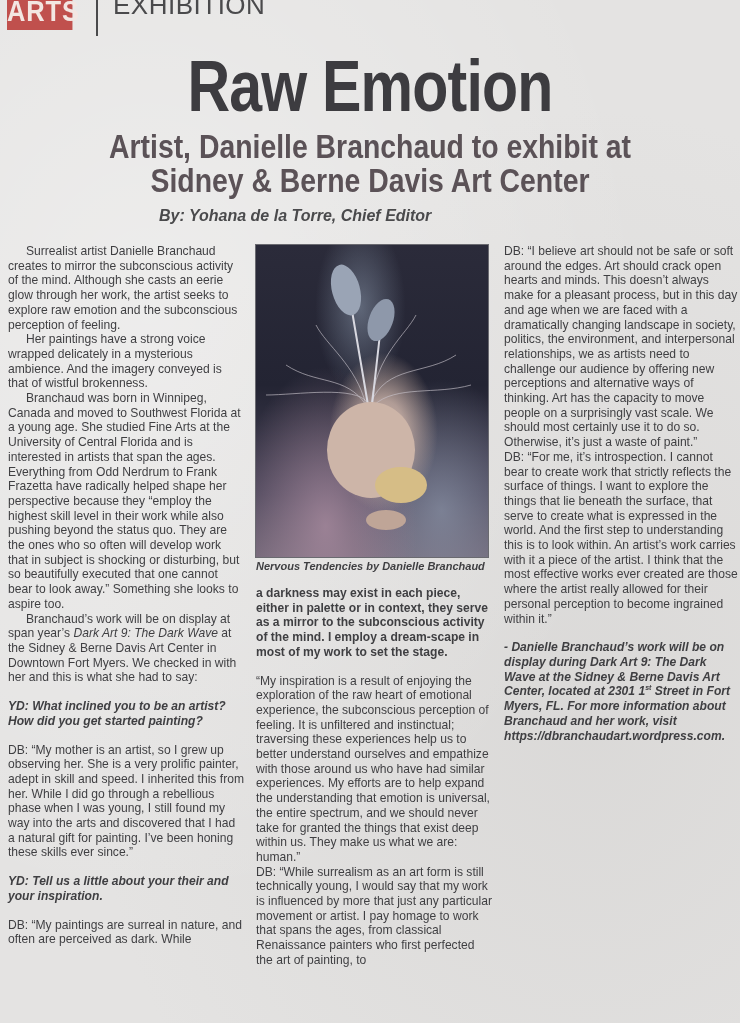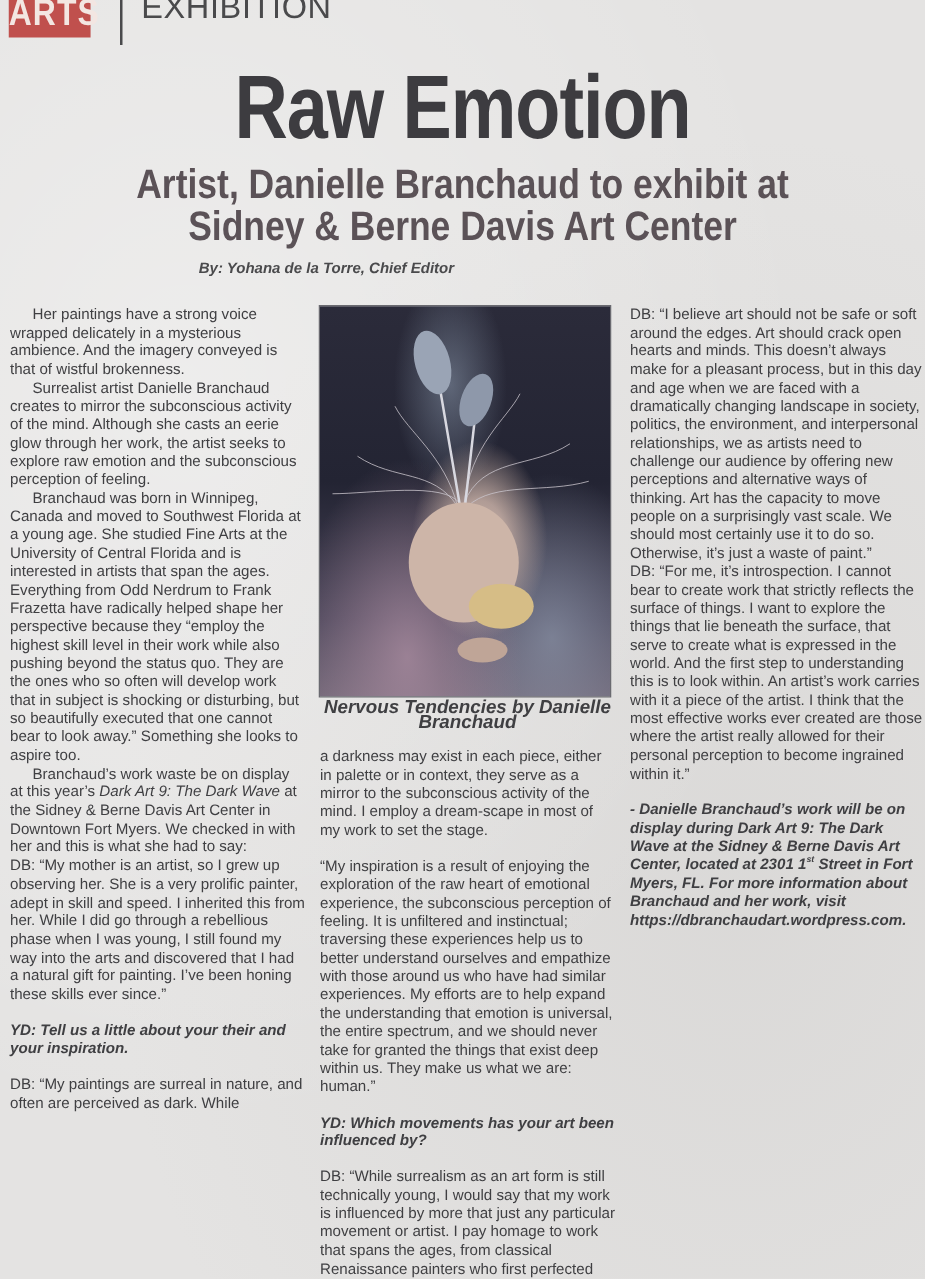--- a/index.html
+++ b/index.html
@@ -33,21 +33,21 @@
     transform: scaleX(0.82); transform-origin: center top; letter-spacing: -1px;
   }
   .subheadline {
     position: absolute; left: 0; width: 740px; top: 130px; text-align: center;
     font-family: "Liberation Sans", sans-serif; font-weight: bold;
     font-size: 33px; line-height: 34px; color: #5b5257;
     transform: scaleX(0.86); transform-origin: center top;
   }
   .byline {
     position: absolute; left: 159px; top: 207px;
-    font-size: 12px; font-weight: bold; font-style: italic; color: #4a4a4c;
+    font-size: 16px; font-weight: bold; font-style: italic; color: #4a4a4c;
   }
   .col {
     position: absolute; top: 244px; font-size: 12.1px; line-height: 14.7px; color: #3f3f42;
   }
   .col1 { left: 8px; width: 236px; }
   .col2 { left: 256px; width: 236px; }
   .col3 { left: 504px; width: 236px; }
   .col p { margin: 0; }
   .indent { text-indent: 18px; }
   .q { font-weight: bold; font-style: italic; margin: 14px 0 14px 0 !important; }
@@ -57,22 +57,22 @@
     border: 1px solid #6a6a70;
     background:
       radial-gradient(ellipse at 55% 60%, rgba(216,190,176,0.95) 0%, rgba(200,176,166,0.85) 12%, rgba(60,60,80,0) 30%),
       radial-gradient(ellipse at 30% 90%, rgba(170,140,160,0.8) 0%, rgba(90,80,110,0) 40%),
       radial-gradient(ellipse at 80% 85%, rgba(140,150,170,0.7) 0%, rgba(70,70,90,0) 35%),
       radial-gradient(ellipse at 45% 20%, rgba(150,165,185,0.5) 0%, rgba(40,40,60,0) 25%),
       linear-gradient(180deg, #2b2b3a 0%, #232433 45%, #4a4559 80%, #6f6575 100%);
     overflow: hidden;
   }
   .painting svg { position: absolute; left: 0; top: 0; }
-  .caption { font-size: 15px; font-weight: bold; font-style: italic; color: #3f3f42; margin: 2px 0 0 0 !important; line-height: 12px; text-align: center; }
-  .after-caption { margin-top: 14px !important; }
+  .caption { font-size: 11px; font-weight: bold; font-style: italic; color: #3f3f42; margin: 2px 0 0 0 !important; line-height: 12px; }
+  .after-caption { margin-top: 14px !important; font-weight: bold; }
   .closing { font-weight: bold; font-style: italic; }
   sup { font-size: 7px; line-height: 0; }
 </style>
 </head>
 <body>
 
 <div class="section-header">
   <div class="arts-badge">ARTS</div>
   <div class="header-divider"></div>
   <div class="section-label">EXHIBITION</div>
@@ -81,24 +81,25 @@
 <h1 class="headline" style="margin:0">Raw Emotion</h1>
 
 <div class="subheadline">
   <div>Artist, Danielle Branchaud to exhibit at</div>
   <div>Sidney &amp; Berne Davis Art Center</div>
 </div>
 
 <div class="byline">By: Yohana de la Torre, Chief Editor</div>
 
 <div class="col col1">
+  <p class="indent">Surrealist artist Danielle Branchaud creates to mirror the subconscious activity of the mind.  Although she casts an eerie glow through her work, the artist seeks to explore raw emotion and the subconscious perception of feeling.</p>
   <p class="indent">Her paintings have a strong voice wrapped delicately in a mysterious ambience.  And the imagery conveyed is that of wistful brokenness.</p>
-  <p class="indent">Surrealist artist Danielle Branchaud creates to mirror the subconscious activity of the mind.  Although she casts an eerie glow through her work, the artist seeks to explore raw emotion and the subconscious perception of feeling.</p>
   <p class="indent">Branchaud was born in Winnipeg, Canada and moved to Southwest Florida at a young age.  She studied Fine Arts at the University of Central Florida and is interested in artists that span the ages. Everything from Odd Nerdrum to Frank Frazetta have radically helped shape her perspective because they “employ the highest skill level in their work while also pushing beyond the status quo. They are the ones who so often will develop work that in subject is shocking or disturbing, but so beautifully executed that one cannot bear to look away.” Something she looks to aspire too.</p>
-  <p class="indent"><span>Branchaud’s work waste be on display at this year’s </span><em>Dark Art 9: The Dark Wave</em><span> at the Sidney &amp; Berne Davis Art Center in Downtown Fort Myers.  We checked in with her and this is what she had to say:</span></p>
+  <p class="indent"><span>Branchaud’s work will be on display at span year’s </span><em>Dark Art 9: The Dark Wave</em><span> at the Sidney &amp; Berne Davis Art Center in Downtown Fort Myers.  We checked in with her and this is what she had to say:</span></p>
+  <p class="q">YD: What inclined you to be an artist? How did you get started painting?</p>
   <p>DB: “My mother is an artist, so I grew up observing her.  She is a very prolific painter, adept in skill and speed.  I inherited this from her.  While I did go through a rebellious phase when I was young, I still found my way into the arts and discovered that I had a natural gift for painting.  I’ve been honing these skills ever since.”</p>
   <p class="q">YD: Tell us a little about your their and your inspiration.</p>
   <p>DB: “My paintings are surreal in nature, and often are perceived as dark.  While</p>
 </div>
 
 <div class="col col2" style="top:244px">
   <div class="painting" title="Surreal painting of a crouching nude figure with nerve-like branches and hands emerging from its back against a dark background">
     <svg width="232" height="312" viewBox="0 0 232 312">
       <g stroke="#c9c4cc" stroke-width="0.8" fill="none" opacity="0.8">
         <path d="M110 160 C90 130 60 140 30 120 M110 160 C100 120 70 100 60 80 M115 158 C130 120 170 130 200 110 M118 160 C140 140 180 150 215 140 M112 158 C100 140 40 150 10 150 M115 160 C120 110 150 90 160 70"></path>
@@ -109,21 +110,20 @@
       <ellipse cx="90" cy="45" rx="14" ry="26" fill="#9aa4b5" transform="rotate(-15 90 45)"></ellipse>
       <ellipse cx="125" cy="75" rx="12" ry="22" fill="#8e98aa" transform="rotate(20 125 75)"></ellipse>
       <ellipse cx="115" cy="205" rx="44" ry="48" fill="#cdb5a8"></ellipse>
       <ellipse cx="145" cy="240" rx="26" ry="18" fill="#d6bd86"></ellipse>
       <ellipse cx="130" cy="275" rx="20" ry="10" fill="#bfa597"></ellipse>
     </svg>
   </div>
   <p class="caption">Nervous Tendencies by Danielle Branchaud</p>
   <p class="after-caption">a darkness may exist in each piece, either in palette or in context, they serve as a mirror to the subconscious activity of the mind.  I employ a dream-scape in most of my work to set the stage.</p>
   <p class="gap">“My inspiration is a result of enjoying the exploration of the raw heart of emotional experience, the subconscious perception of feeling.  It is unfiltered and instinctual; traversing these experiences help us to better understand ourselves and empathize with those around us who have had similar experiences.  My efforts are to help expand the understanding that emotion is universal, the entire spectrum, and we should never take for granted the things that exist deep within us.  They make us what we are: human.”</p>
-  <p class="q">YD: Which movements has your art been influenced by?</p>
   <p>DB: “While surrealism as an art form is still technically young, I would say that my work is influenced by more that just any particular movement or artist.  I pay homage to work that spans the ages, from classical Renaissance painters who first perfected the art of painting, to</p>
 </div>
 
 <div class="col col3">
   <p>DB: “I believe art should not be safe or soft around the edges.  Art should crack open hearts and minds.  This doesn’t always make for a pleasant process, but in this day and age when we are faced with a dramatically changing landscape in society, politics, the environment, and interpersonal relationships, we as artists need to challenge our audience by offering new perceptions and alternative ways of thinking.  Art has the capacity to move people on a surprisingly vast scale.  We should most certainly use it to do so.  Otherwise, it’s just a waste of paint.”</p>
   <p>DB: “For me, it’s introspection.  I cannot bear to create work that strictly reflects the surface of things.  I want to explore the things that lie beneath the surface, that serve to create what is expressed in the world.  And the first step to understanding this is to look within.  An artist’s work carries with it a piece of the artist.  I think that the most effective works ever created are those where the artist really allowed for their personal perception to become ingrained within it.”</p>
   <p class="closing gap"><span>- Danielle Branchaud’s work will be on display during Dark Art 9: The Dark Wave at the Sidney &amp; Berne Davis Art Center, located at 2301 1</span><sup>st</sup><span> Street in Fort Myers, FL.  For more information about Branchaud and her work, visit https://dbranchaudart.wordpress.com.</span></p>
 </div>
 
 </body></html>

